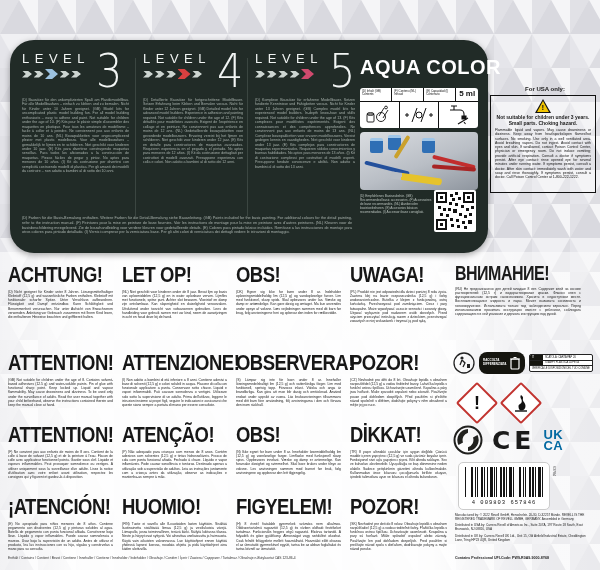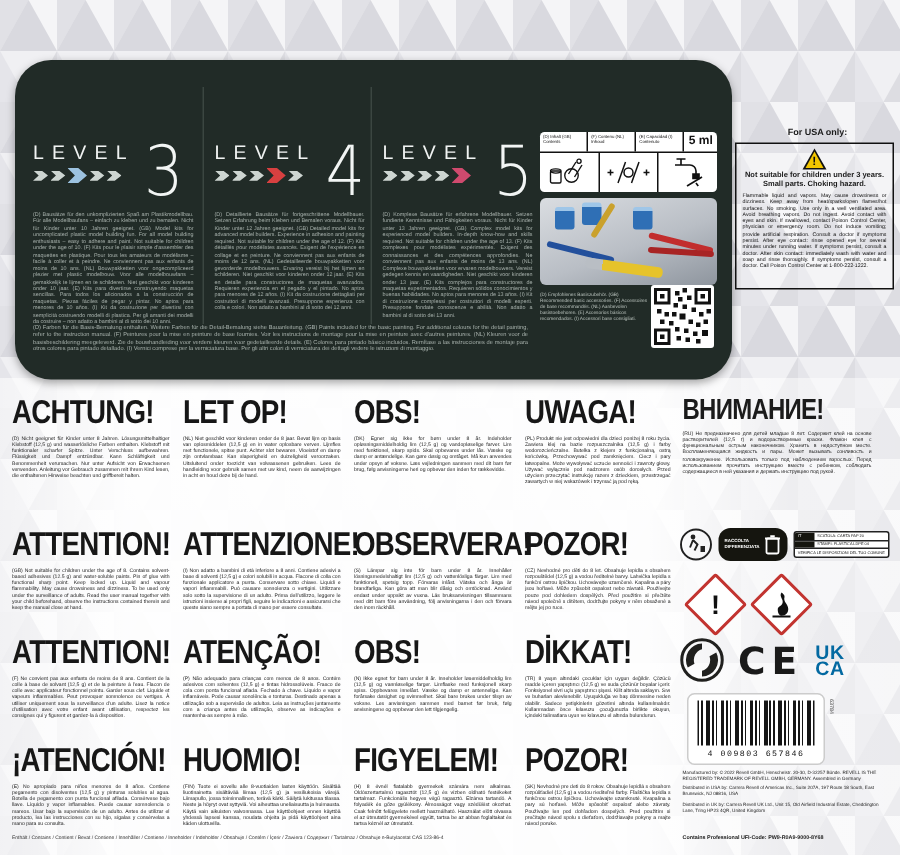--- a/index.html
+++ b/index.html
@@ -8,21 +8,21 @@
   
   .bg{position:absolute;left:0;top:0;z-index:0;}
   .veil{position:absolute;left:0;top:252px;width:600px;height:318px;z-index:1;
         background:linear-gradient(90deg,rgba(255,255,255,.55),rgba(255,255,255,.95) 14%,
                    rgba(255,255,255,.95) 72%,rgba(255,255,255,.5) 88%,rgba(255,255,255,.45));}
   .content{position:absolute;left:0;top:0;width:600px;height:570px;z-index:2;}
   
   .panel{position:absolute;left:10px;top:40px;width:478px;height:213px;
          background:#212b27;border-radius:24px;box-shadow:0 2px 6px rgba(0,0,0,.35);}
   .lvcol{position:absolute;top:12px;}
-  .lvhead{display:flex;align-items:flex-start;gap:6px;margin-top:43px;}
+  .lvhead{display:flex;align-items:flex-start;gap:6px;}
   .lvword{color:#f0f3f2;font-size:13px;font-weight:500;letter-spacing:5.5px;line-height:14px;}
   .arrows{display:flex;align-items:center;gap:1.5px;margin-top:3px;height:10px;}
   .arw{width:10px;height:7px;background:#cdd5d1;
        clip-path:polygon(0 0,55% 0,100% 50%,55% 100%,0 100%,38% 50%);}
   .arw.hl{width:13px;height:10px;}
   .lvnum{color:#f2f5f4;font-size:46px;font-weight:200;line-height:38px;
          font-family:"DejaVu Sans",sans-serif;transform:scaleX(.9);transform-origin:left top;}
   .lvdesc{margin-top:8px;color:#a8b2ad;font-size:3.6px;line-height:4.45px;text-align:justify;}
   .vdiv{position:absolute;top:18px;height:158px;width:1px;background:#3b4641;}
   .paints{position:absolute;left:12px;top:176px;width:330px;color:#a8b2ad;
@@ -179,20 +179,21 @@
           </div>
         </div>
         <div class="lvnum">5</div>
       </div>
       <div class="lvdesc">(D) Komplexe Bausätze für erfahrene Modellbauer. Setzen fundierte Kenntnisse und Fähigkeiten voraus. Nicht für Kinder unter 13 Jahren geeignet. (GB) Complex model kits for experienced model builders. In-depth know-how and skills required. Not suitable for children under the age of 13. (F) Kits complexes pour modélistes expérimentés. Exigent des connaissances et des compétences approfondies. Ne conviennent pas aux enfants de moins de 13 ans. (NL) Complexe bouwpakketten voor ervaren modelbouwers. Vereist gedegen kennis en vaardigheden. Niet geschikt voor kinderen onder 13 jaar. (E) Kits complejos para constructores de maquetas experimentados. Requieren sólidos conocimientos y buenas habilidades. No aptos para menores de 13 años. (I) Kit di costruzione complessi per costruttori di modelli esperti. Presuppone fondate conoscenze e abilità. Non adatto a bambini al di sotto dei 13 anni.</div>
     </div>
 
     <div class="paints">(D) Farben für die Basis-Bemalung enthalten. Weitere Farben für die Detail-Bemalung siehe Bauanleitung. (GB) Paints included for the basic painting. For additional colours for the detail painting, refer to the instruction manual. (F) Peintures pour la mise en peinture de base fournies. Voir les instructions de montage pour la mise en peinture avec d'autres peintures. (NL) Kleuren voor de basisbeschildering meegeleverd. Zie de bouwhandleiding voor verdere kleuren voor gedetailleerde details. (E) Colores para pintado básico incluidos. Remítase a las instrucciones de montaje para otros colores para pintado detallado. (I) Vernici comprese per la verniciatura base. Per gli altri colori di verniciatura dei dettagli vedere le istruzioni di montaggio.</div>
 
     <div class="aqua">
+      <div class="aqtitle">AQUA COLOR</div>
 
       <div class="spec">
         <div class="r1">
           <div>(D) Inhalt (GB) Contents</div>
           <div>(F) Contenu (NL) Inhoud</div>
           <div>(E) Capacidad (I) Contenuto</div>
           <div class="ml">5 ml</div>
         </div>
         <div class="r2">
           <div>

